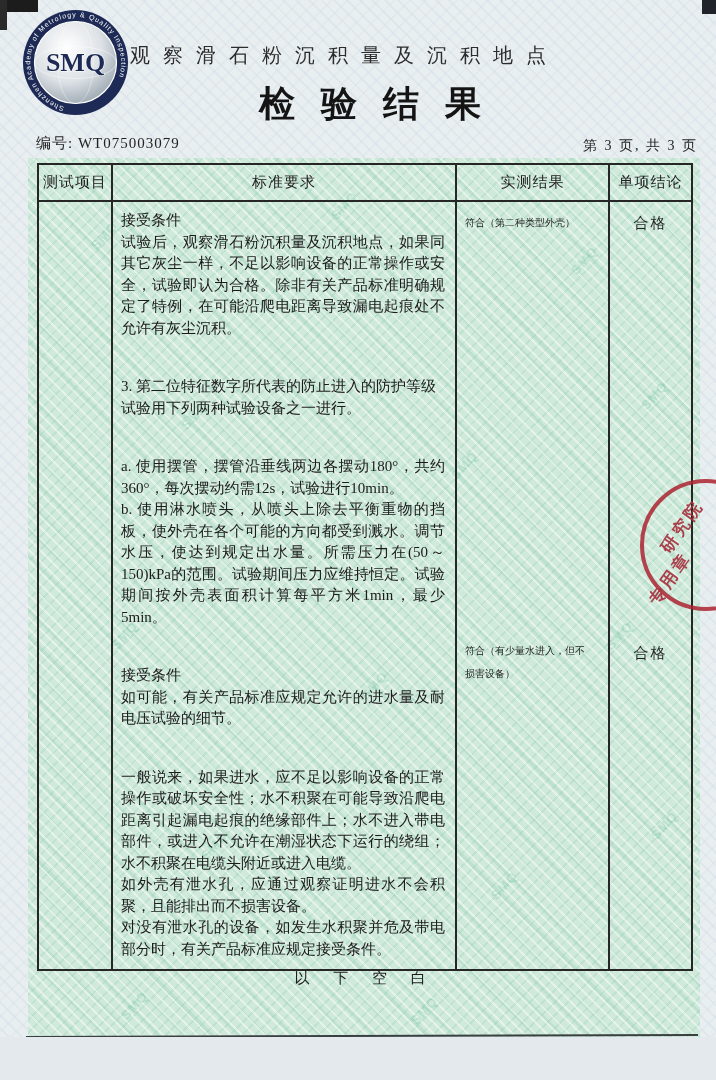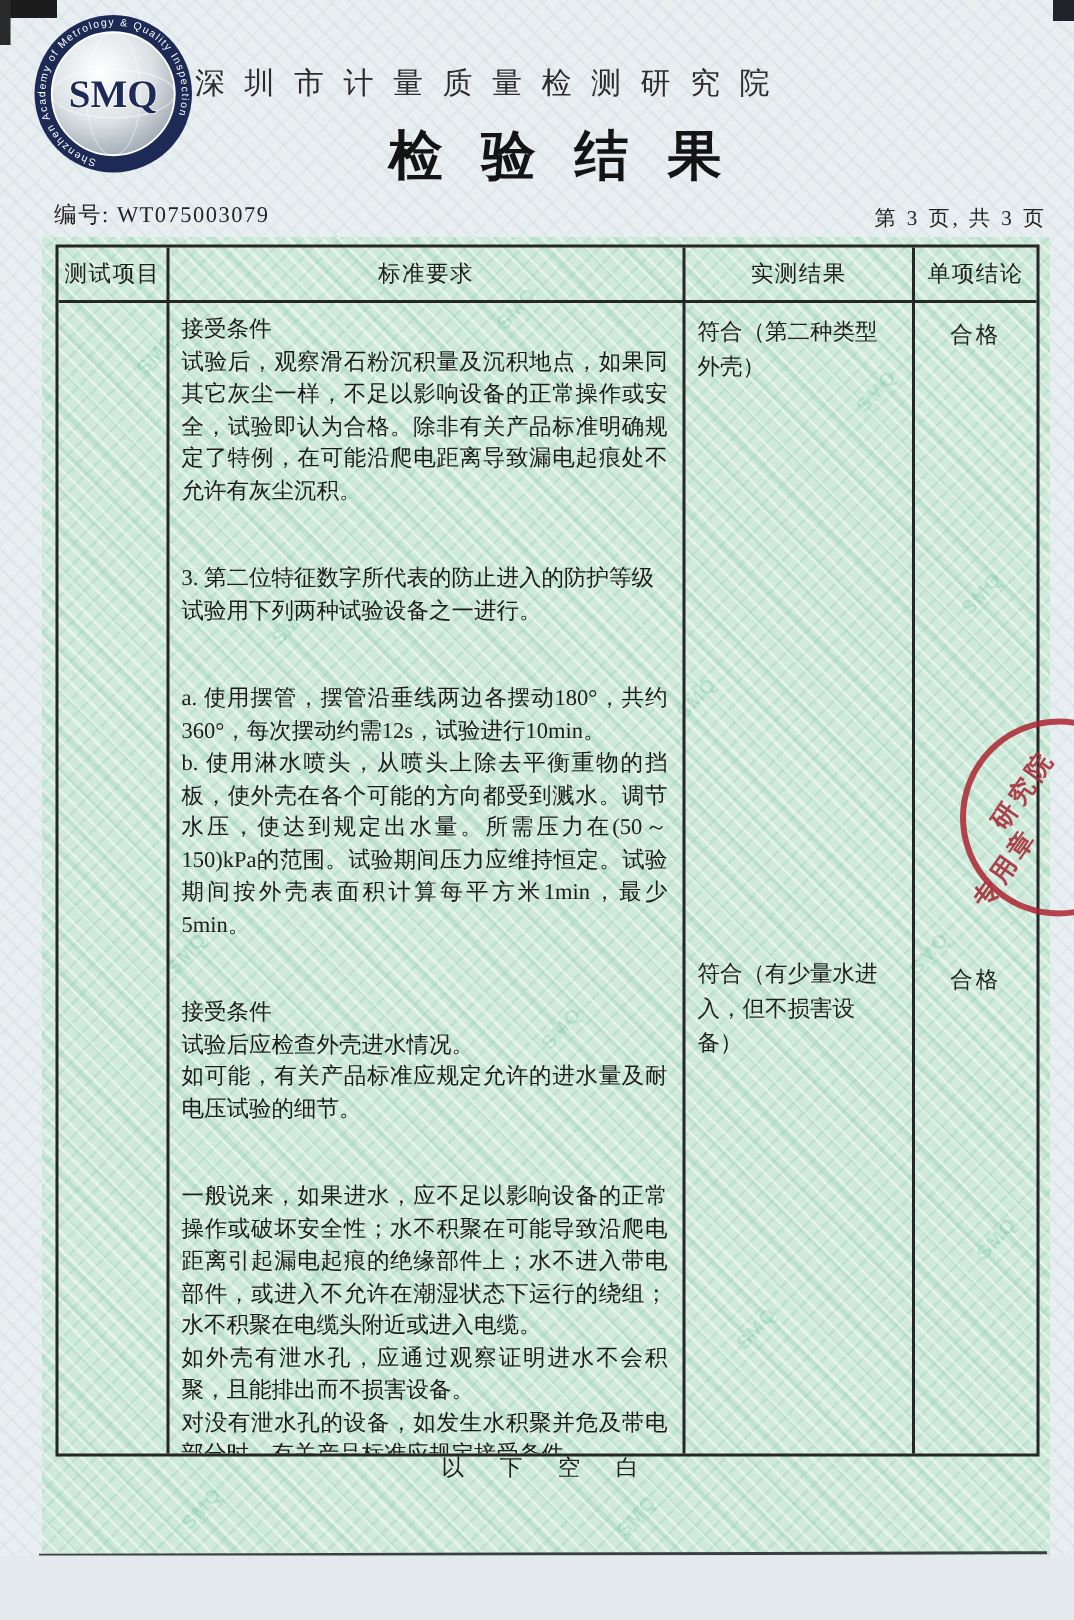--- a/index.html
+++ b/index.html
@@ -73,21 +73,21 @@
   .c1{ width:74px; flex:0 0 74px; }
   .c2{ width:344px; flex:0 0 344px; }
   .c3{ width:153px; flex:0 0 153px; }
   .c4{ flex:1 1 auto; }
   .hcell{ display:flex; align-items:center; justify-content:center;
     font-size:15px; letter-spacing:1px; color:#1d1d1d;text-align:center; }
   .brow{ height:767px; }
   .req-cell{ padding:8px 10px 2px 8px; font-size:15px; line-height:21.5px;
     text-align:justify; color:#1b1b1b; overflow:hidden; }
   .req-cell p.gap{ margin-top:37px;font-family:Liberation Serif, serif; }
-  .res-cell{ position:relative; font-size:15px; line-height:23px; }
+  .res-cell{ position:relative; font-size:10px; line-height:23px; }
   .res-entry{ position:absolute; left:8px; right:16px; }
   .res-1{ top:9px; } .res-2{ top:437px; }
   .con-cell{ position:relative; font-size:15px; }
   .con-entry{ position:absolute; left:0; right:0; text-align:center; letter-spacing:2px; }
   .con-1{ top:12px; } .con-2{ top:442px; }
 
   .blank-note{
     position:absolute; left:37px; top:969px; width:656px; text-align:center;
     font-size:15px; letter-spacing:10px; color:#1d1d1d;
   }
@@ -142,21 +142,21 @@
       <circle cx="53.5" cy="53.5" r="41" fill="url(#globe)" stroke="#ffffff" stroke-width="1.2"></circle>
       <ellipse cx="53.5" cy="53.5" rx="41" ry="16" fill="none" stroke="rgba(255,255,255,.45)" stroke-width="1"></ellipse>
       <ellipse cx="53.5" cy="53.5" rx="18" ry="41" fill="none" stroke="rgba(255,255,255,.35)" stroke-width="1"></ellipse>
       <text font-size="7" fill="#ffffff" font-family="Liberation Sans, sans-serif" letter-spacing="1">
         <textPath href="#ringPath" startOffset="4%">Shenzhen Academy of Metrology &amp; Quality Inspection</textPath>
       </text>
       <text x="53.5" y="62" text-anchor="middle" font-size="26" font-weight="bold" fill="#1c2a55" font-family="Liberation Serif, serif" style="paint-order:stroke" stroke="#ffffff" stroke-width="1">SMQ</text>
     </svg>
   </div>
 
-  <div class="org-name">深圳市计量质量检测研究院</div>
+  <div class="org-name">观察滑石粉沉积量及沉积地点</div>
   <div class="report-title">检验结果</div>
   <div class="doc-no">编号: WT075003079</div>
   <div class="page-info">第 3 页, 共 3 页</div>
 
   <div class="tbl">
     <div class="row hrow">
       <div class="cell c1 hcell">测试项目</div>
       <div class="cell c2 hcell">标准要求</div>
       <div class="cell c3 hcell">实测结果</div>
       <div class="cell c4 hcell">单项结论</div>
@@ -164,21 +164,20 @@
     <div class="row brow">
       <div class="cell c1"></div>
       <div class="cell c2 req-cell">
         <p>接受条件</p>
         <p>试验后，观察滑石粉沉积量及沉积地点，如果同其它灰尘一样，不足以影响设备的正常操作或安全，试验即认为合格。除非有关产品标准明确规定了特例，在可能沿爬电距离导致漏电起痕处不允许有灰尘沉积。</p>
         <p class="gap">3.  第二位特征数字所代表的防止进入的防护等级</p>
         <p>试验用下列两种试验设备之一进行。</p>
         <p class="gap">a.  使用摆管，摆管沿垂线两边各摆动180°，共约360°，每次摆动约需12s，试验进行10min。</p>
         <p>b.  使用淋水喷头，从喷头上除去平衡重物的挡板，使外壳在各个可能的方向都受到溅水。调节水压，使达到规定出水量。所需压力在(50～150)kPa的范围。试验期间压力应维持恒定。试验期间按外壳表面积计算每平方米1min，最少5min。</p>
         <p class="gap">接受条件</p>
-        <p>试验后应检查外壳进水情况。</p>
         <p>如可能，有关产品标准应规定允许的进水量及耐电压试验的细节。</p>
         <p class="gap">一般说来，如果进水，应不足以影响设备的正常操作或破坏安全性；水不积聚在可能导致沿爬电距离引起漏电起痕的绝缘部件上；水不进入带电部件，或进入不允许在潮湿状态下运行的绕组；水不积聚在电缆头附近或进入电缆。</p>
         <p>如外壳有泄水孔，应通过观察证明进水不会积聚，且能排出而不损害设备。</p>
         <p>对没有泄水孔的设备，如发生水积聚并危及带电部分时，有关产品标准应规定接受条件。</p>
       </div>
       <div class="cell c3 res-cell">
         <div class="res-entry res-1">符合（第二种类型外壳）</div>
         <div class="res-entry res-2">符合（有少量水进入，但不损害设备）</div>
       </div>
       <div class="cell c4 con-cell">

